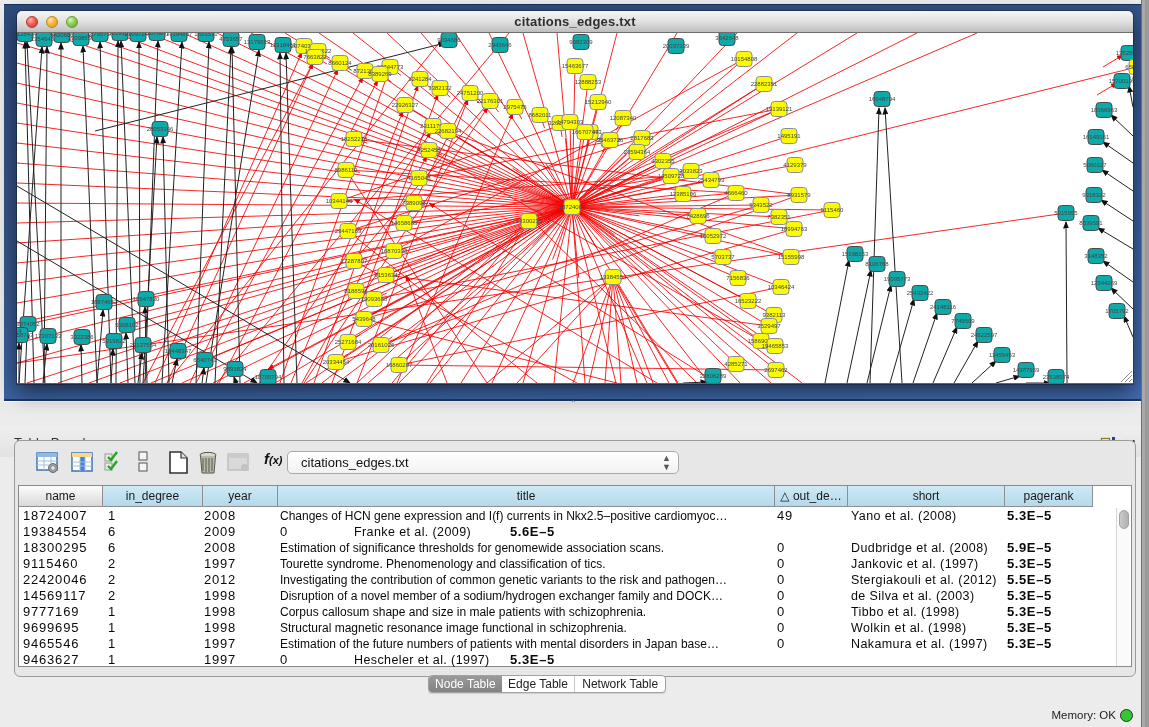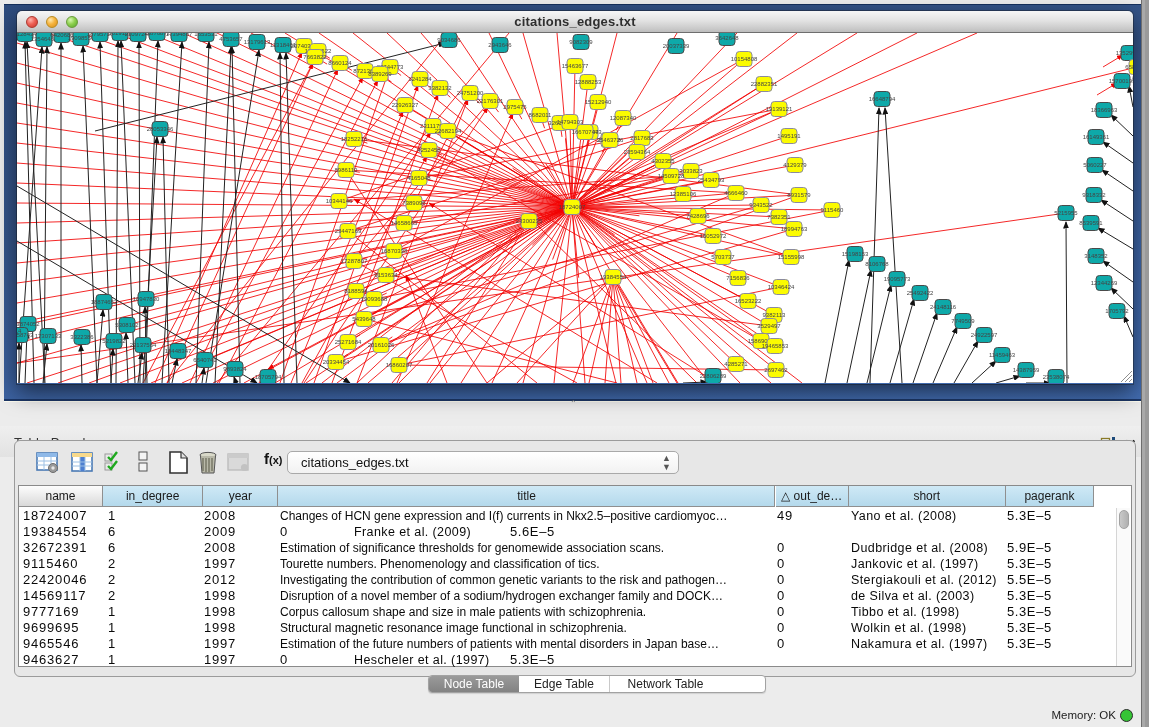--- a/index.html
+++ b/index.html
@@ -44,41 +44,41 @@
 #toolbar { position:absolute; left:0; top:0; width:100%; height:43px; }
 .ic { position:absolute; top:10px; }
 #combo { position:absolute; left:272px; top:10px; width:392px; height:23px;
   background:linear-gradient(#ffffff,#f2f2f2); border:1px solid #a9a9a9; border-radius:5px;
   font-size:13px; color:#111; line-height:21px; padding-left:13px; }
 #combo .arr { position:absolute; right:7px; top:2px; font-size:9px; color:#555; line-height:9px; }
 
 #tblwrap { position:absolute; left:3px; top:44px; width:1114px; height:182px;
   background:#fff; border:1px solid #8a8a8a; }
 #thead { position:absolute; left:0; top:0; height:21px; width:1075px; display:flex;
-  font-size:12px; color:#1a1a1a;justify-content:space-between; }
+  font-size:12px; color:#1a1a1a; }
 #thead div { border-right:1px solid #8f8f8f; border-bottom:1px solid #8f8f8f;
   background:linear-gradient(#cfe9f6,#b4d9ec); text-align:center; line-height:20px; }
 #thead div.first { background:linear-gradient(#fdfdfd,#d9d9d9); border-left:none; }
 #tbody { position:absolute; left:0; top:22px; font-size:13px; color:#0a0a0a; }
 .tr { display:flex; height:16px; line-height:16px; white-space:nowrap; }
 .tr div { overflow:hidden; }
 .c0 { width:84px; padding-left:4px; letter-spacing:.8px; }
 .c1 { width:96px; padding-left:5px; letter-spacing:.8px; }
 .c2 { width:75px; padding-left:5px; letter-spacing:.8px; }
 .c3 { width:497px; padding-left:6px; font-size:12px; }
 .c4 { width:73px; padding-left:6px; letter-spacing:.8px; }
 .c5 { width:157px; padding-left:7px; font-size:12.5px; letter-spacing:.4px; }
-.c6 { width:88px; padding-left:6px; letter-spacing:.6px; }
+.c6 { width:88px; padding-left:6px; letter-spacing:.6px;font-weight:bold; }
 #vsb { position:absolute; right:1px; top:22px; width:14px; height:158px;
   background:#fafafa; border-left:1px solid #d5d5d5; }
 #vsb .th { position:absolute; left:2px; top:2px; width:10px; height:19px;
   background:linear-gradient(90deg,#c9c9c9,#b0b0b0); border-radius:5px; border:1px solid #a2a2a2; }
 
 
-#tabs { position:absolute; left:428px; top:675px; width:338px; height:18px;
+#tabs { position:absolute; left:428px; top:675px; width:238px; height:18px;
   border:1px solid #a2a2a2; border-radius:4px; background:#fff; font-size:12px;
   display:flex; overflow:hidden; box-shadow:0 1px 1px rgba(0,0,0,.12); }
 #tabs .seg { height:100%; line-height:17px; text-align:center; color:#222; }
 #tabs .sel { background:linear-gradient(#9a9a9a,#828282); color:#fff; width:90px; }
 #tabs .s2 { width:91px; border-right:1px solid #c9c9c9; }
 #tabs .s3 { width:111px; }
 
 #status { position:absolute; right:33px; top:709px; font-size:11.5px; color:#222;margin-left:48px; }
 #dot { position:absolute; left:1120px; top:709px; width:13px; height:13px;
   border-radius:50%; background:#35c535; border:1.5px solid #2c2c2c; }
@@ -715,21 +715,21 @@
     <svg class="ic" style="left:182px" width="22" height="24" viewBox="0 0 22 24">
       <ellipse cx="11" cy="4" rx="8" ry="2.6" fill="#d9d9c9" stroke="#555"></ellipse>
       <path d="M3.5 5 L5 22 L17 22 L18.5 5" fill="#b9b9a9" stroke="#555"></path>
       <path d="M6 7v13M9 7v14M12 7v14M15 7v13" stroke="#6e6e5e" stroke-width="1.3"></path>
     </svg>
     <svg class="ic" style="left:212px" width="23" height="23" viewBox="0 0 23 23" opacity="0.55">
       <rect x="1" y="3" width="20" height="16" fill="#cfcfcf" stroke="#9a9a9a" stroke-width="1.4"></rect>
       <rect x="1" y="3" width="20" height="4" fill="#b5b5b5"></rect>
       <circle cx="17.5" cy="16.5" r="3.6" fill="#a5a5a5"></circle>
     </svg>
-    <div class="ic" style="left:249px; top:9px; font-size:15px; font-weight:700; color:#111;">f<span style="font-size:11px">(x)</span></div>
+    <div class="ic" style="left:249px; top:9px; font-size:15px; font-style:italic; font-weight:700; color:#111;">f<span style="font-size:11px">(x)</span></div>
     <div id="combo">citations_edges.txt<div class="arr">▲<br>▼</div></div>
   </div>
   <div id="tblwrap">
     <div id="thead">
       <div class="first" style="width:84px">name</div>
       <div style="width:100px">in_degree</div>
       <div style="width:75px">year</div>
       <div style="width:497px">title</div>
       <div style="width:73px">△ out_de…</div>
       <div style="width:157px">short</div>
@@ -747,33 +747,33 @@
           </div>
           <div class="tr">
             <div class="c0">19384554</div>
             <div class="c1">6</div>
             <div class="c2">2009</div>
             <div class="c4">0</div>
             <div class="c5">Franke et al. (2009)</div>
             <div class="c6">5.6E–5</div>
           </div>
           <div class="tr">
-            <div class="c0">32672391</div>
+            <div class="c0">18300295</div>
             <div class="c1">6</div>
             <div class="c2">2008</div>
             <div class="c3">Estimation of significance thresholds for genomewide association scans.</div>
             <div class="c4">0</div>
             <div class="c5">Dudbridge et al. (2008)</div>
             <div class="c6">5.9E–5</div>
           </div>
           <div class="tr">
             <div class="c0">9115460</div>
             <div class="c1">2</div>
             <div class="c2">1997</div>
-            <div class="c3">Tourette numbers. Phenomenology and classification of tics.</div>
+            <div class="c3">Tourette syndrome. Phenomenology and classification of tics.</div>
             <div class="c4">0</div>
             <div class="c5">Jankovic et al. (1997)</div>
             <div class="c6">5.3E–5</div>
           </div>
           <div class="tr">
             <div class="c0">22420046</div>
             <div class="c1">2</div>
             <div class="c2">2012</div>
             <div class="c3">Investigating the contribution of common genetic variants to the risk and pathogen…</div>
             <div class="c4">0</div>

